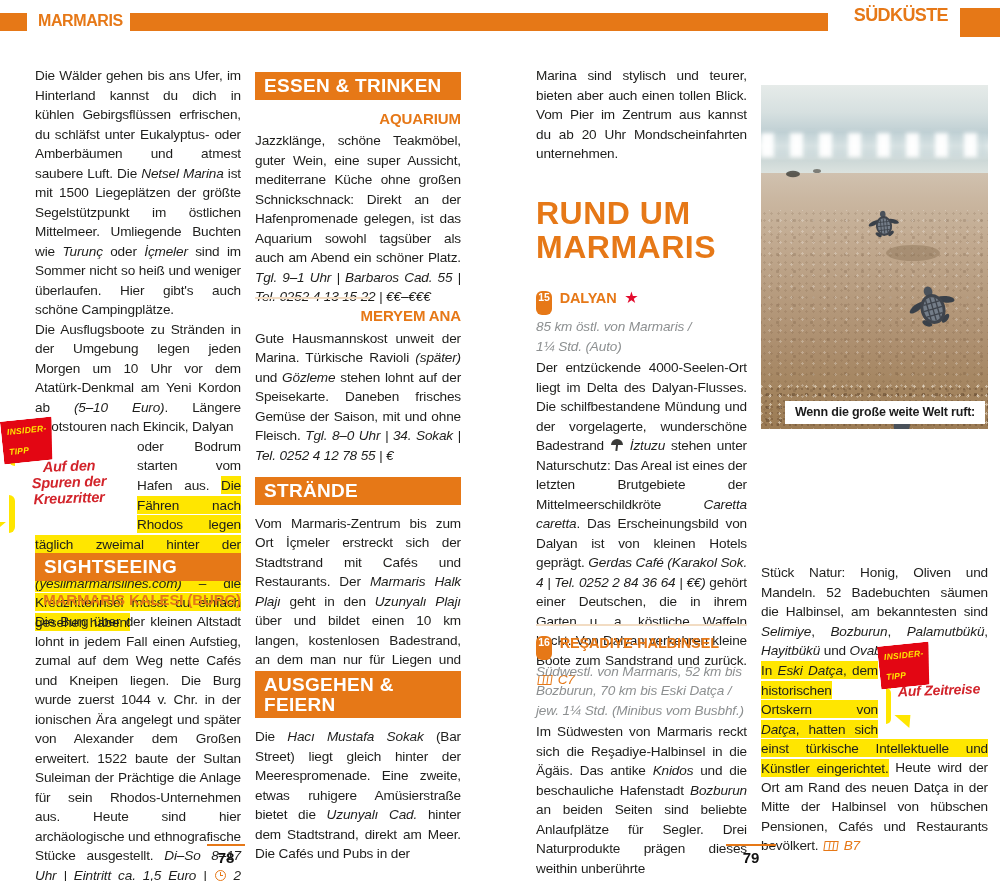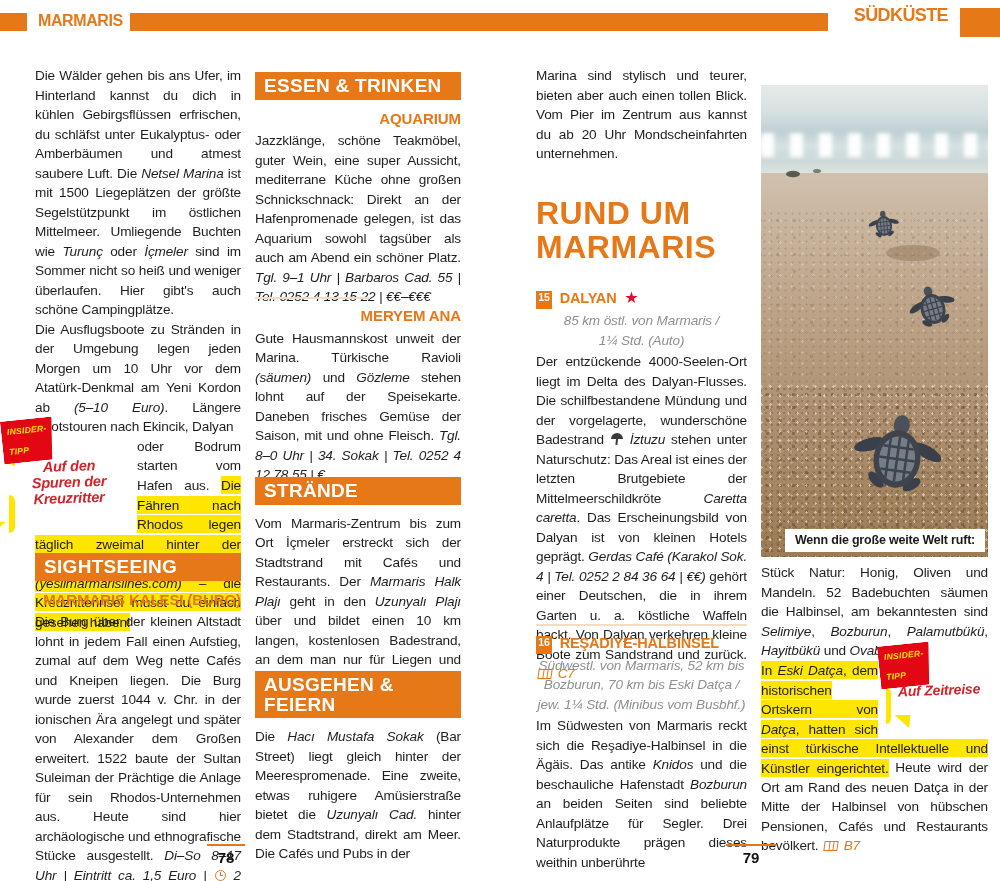--- a/index.html
+++ b/index.html
@@ -24,29 +24,29 @@
 #col3{left:536px;width:211px;}
 #col4{left:761px;width:227px;top:85px;}
 .blk{position:absolute;left:0;right:0;}
 p{margin:0;}
 .p-gap{margin-top:0;}
 
 
 .bar{background:var(--orange);color:#fff;font-weight:bold;font-size:19px;letter-spacing:0.3px;
      padding:4px 0 4px 9px;margin-bottom:9px;text-align:left;}
 .etitle{color:var(--orange);font-weight:bold;font-size:15px;text-align:right;margin-bottom:3px;letter-spacing:-0.1px;}
-.meta{color:#8d9091;font-style:italic;text-align:center;margin-bottom:2px;}
+.meta{color:#8d9091;font-style:italic;text-align:left;margin-bottom:2px;}
 .s-i{font-style:italic;}
 .s-hl{background:var(--yellow);padding:1.5px 0;box-decoration-break:clone;-webkit-box-decoration-break:clone;}
 .s-orange{color:var(--orange);}
 .entry-divider{height:1.5px;background:#f2dcc3;}
 .rund{color:var(--orange);font-weight:bold;font-size:32px;line-height:34px;letter-spacing:0.5px;text-align:left;}
 .poi-head{text-align:left;margin-bottom:2px;}
 .badge{display:inline-block;background:var(--orange);color:#fff;font-weight:bold;font-size:10.5px;
-       min-width:16px;height:18px;line-height:13px;text-align:center;border-radius:0;
+       min-width:16px;height:24px;line-height:13px;text-align:center;border-radius:6px;
        vertical-align:2px;margin-right:4px;padding:0 1px;}
 .poi-title{color:var(--orange);font-weight:bold;font-size:14.5px;}
 .star{color:#e30b2d;font-size:16px;margin-left:4px;font-style:normal;}
 
 
 .icon{display:inline-block;vertical-align:-1px;}
 .icon-clock{width:11px;height:11px;border:1.6px solid var(--orange);border-radius:50%;position:relative;margin:0 1px;}
 .icon-clock::before{content:'';position:absolute;left:45%;top:16%;width:1.6px;height:38%;background:var(--orange);}
 .icon-clock::after{content:'';position:absolute;left:45%;top:46%;width:36%;height:1.6px;background:var(--orange);}
 .icon-map{width:14px;height:10px;border:1.5px solid var(--orange);position:relative;transform:skewX(-8deg);margin:0 2px;}
@@ -67,21 +67,21 @@
 .tip2 .tip-bubble::after{content:'';position:absolute;left:14px;bottom:-12px;width:0;height:0;
       border:8px solid transparent;border-top:13px solid var(--yellow);transform:skewX(28deg);}
 .tip-ribbon{position:absolute;top:-9px;left:-7px;background:#e30613;color:#ffe600;font-size:8.5px;
       font-weight:bold;font-style:italic;padding:2px 6px;letter-spacing:0.3px;transform:rotate(-6deg);
       clip-path:polygon(0 0,100% 0,93% 100%,0 100%);}
 .tip-label{display:block;color:var(--red);font-weight:bold;font-style:italic;font-size:14.5px;
       line-height:16px;text-align:center;letter-spacing:-0.2px;transform:rotate(-2deg);}
 .tip2 .tip-label{font-size:14px;}
 
 
-.photo{position:absolute;left:0;top:0;width:227px;height:472px;overflow:hidden;background:#c4ae97;}
+.photo{position:absolute;left:0;top:0;width:227px;height:344px;overflow:hidden;background:#c4ae97;}
 .sea{position:absolute;top:0;left:0;right:0;height:92px;
      background:linear-gradient(180deg,#e6ebe9 0%,#d6e0e0 30%,#bfcfd3 52%,#ecf1ef 66%,#cdd8d7 82%,#e0e6e2 100%);}
 .sea::after{content:'';position:absolute;left:0;right:0;top:52%;height:26%;
      background:repeating-linear-gradient(90deg,rgba(255,255,255,.95) 0 13px,rgba(195,212,216,.55) 13px 29px);
      filter:blur(2px);}
 .sand{position:absolute;top:88px;left:0;right:0;bottom:0;
      background:linear-gradient(180deg,#d0c1af 0%,#cab7a1 10%,#c1a98f 28%,#b69b7e 48%,#ac8e6e 68%,#a48560 84%,#9c7c55 100%);}
 .speckle{position:absolute;left:0;right:0;top:125px;bottom:0;opacity:.45;background-image:
      radial-gradient(circle,rgba(92,62,38,.30) 1px,transparent 1.4px),
      radial-gradient(circle,rgba(255,255,255,.55) 1px,transparent 1.4px),
@@ -141,21 +141,21 @@
 
   <div class="col" id="col2">
     <div class="blk" style="top:6px;">
       <div class="bar">ESSEN &amp; TRINKEN</div>
       <div class="etitle">AQUARIUM</div>
       <p><span>Jazzklänge, schöne Teakmöbel, guter Wein, eine super Aussicht, mediterrane Küche ohne großen Schnickschnack: Direkt an der Hafenpromenade gelegen, ist das Aquarium sowohl tagsüber als auch am Abend ein schöner Platz. </span><span class="s-i">Tgl. 9–1 Uhr | Barbaros Cad. 55 | Tel. 0252 4 13 15 22 | €€–€€€</span></p>
     </div>
     <div class="blk entry-divider" style="top:231px;width:115px;"></div>
     <div class="blk" style="top:240px;">
       <div class="etitle">MERYEM ANA</div>
-      <p><span>Gute Hausmannskost unweit der Marina. Türkische Ravioli </span><span class="s-i">(säumen)</span><span> und </span><span class="s-i">Gözleme</span><span> stehen lohnt auf der Speisekarte. Daneben frisches Gemüse der Saison, mit und ohne Fleisch. </span><span class="s-i">Tgl. 8–0 Uhr | 34. Sokak | Tel. 0252 4 12 78 55 | €</span></p>
+      <p><span>Gute Hausmannskost unweit der Marina. Türkische Ravioli </span><span class="s-i">(später)</span><span> und </span><span class="s-i">Gözleme</span><span> stehen lohnt auf der Speisekarte. Daneben frisches Gemüse der Saison, mit und ohne Fleisch. </span><span class="s-i">Tgl. 8–0 Uhr | 34. Sokak | Tel. 0252 4 12 78 55 | €</span></p>
     </div>
     <div class="blk" style="top:411px;">
       <div class="bar">STRÄNDE</div>
       <p><span>Vom Marmaris-Zentrum bis zum Ort İçmeler erstreckt sich der Stadtstrand mit Cafés und Restaurants. Der </span><span class="s-i">Marmaris Halk Plajı</span><span> geht in den </span><span class="s-i">Uzunyalı Plajı</span><span> über und bildet einen 10 km langen, kostenlosen Badestrand, an dem man nur für Liegen und Schirme bezahlen muss </span><span class="s-i">(ca. 3 Euro)</span><span>.</span></p>
     </div>
     <div class="blk" style="top:605px;">
       <div class="bar">AUSGEHEN &amp; FEIERN</div>
       <p><span>Die </span><span class="s-i">Hacı Mustafa Sokak</span><span> (Bar Street) liegt gleich hinter der Meerespromenade. Eine zweite, etwas ruhigere Amüsierstraße bietet die </span><span class="s-i">Uzunyalı Cad.</span><span> hinter dem Stadtstrand, direkt am Meer. Die Cafés und Pubs in der</span></p>
     </div>
   </div>

